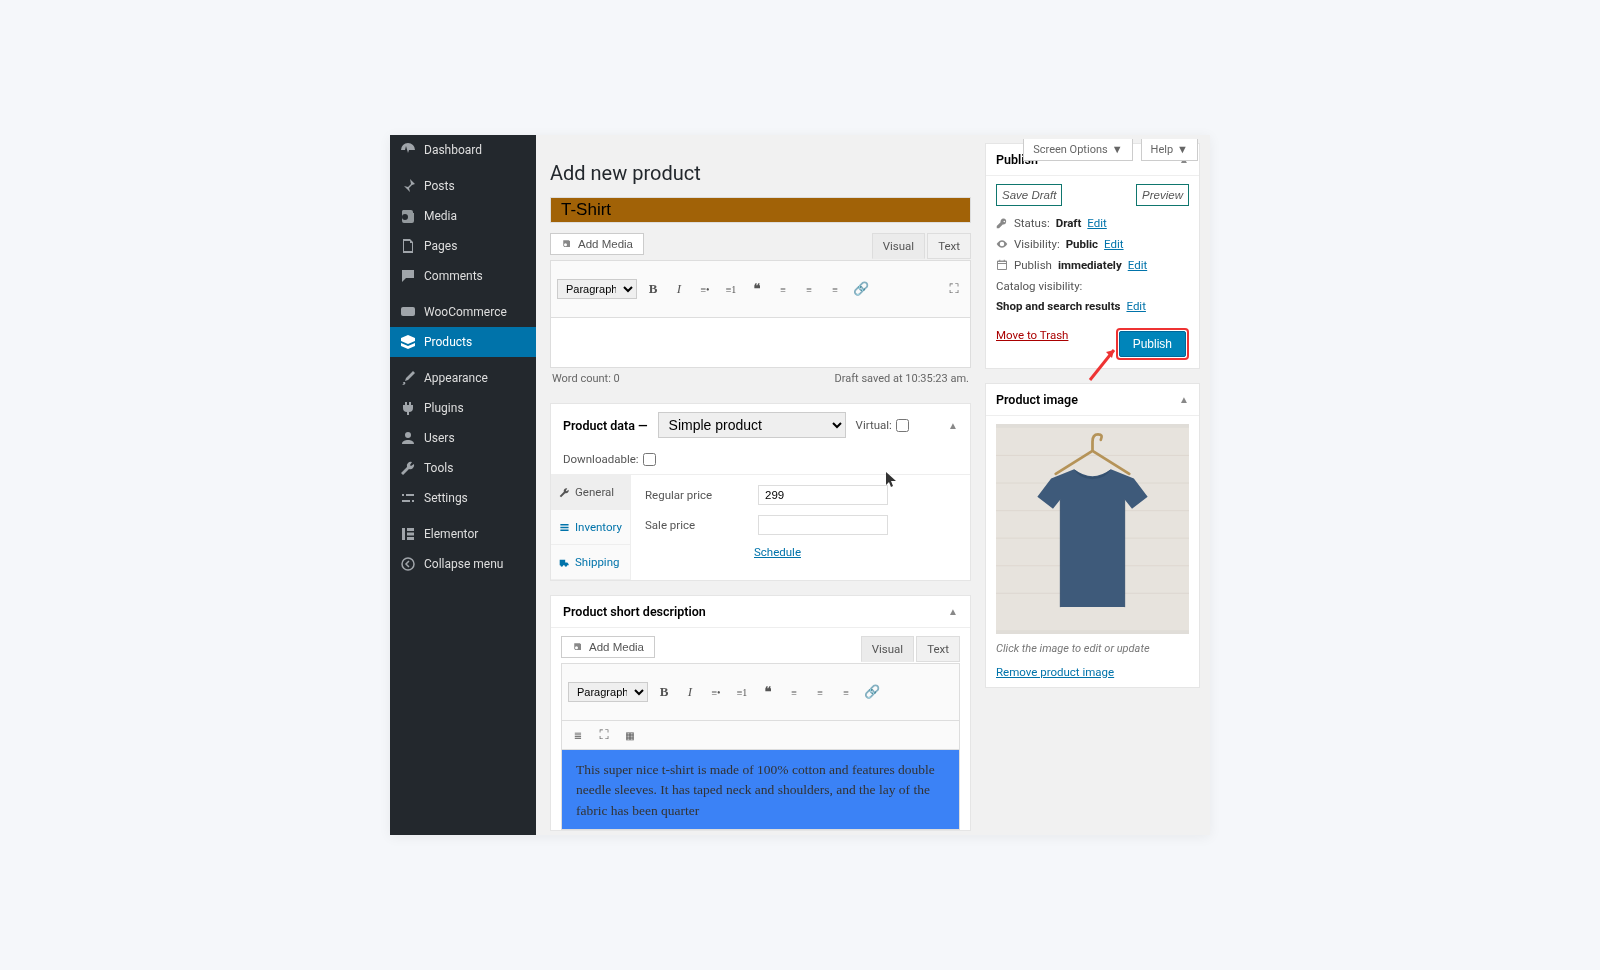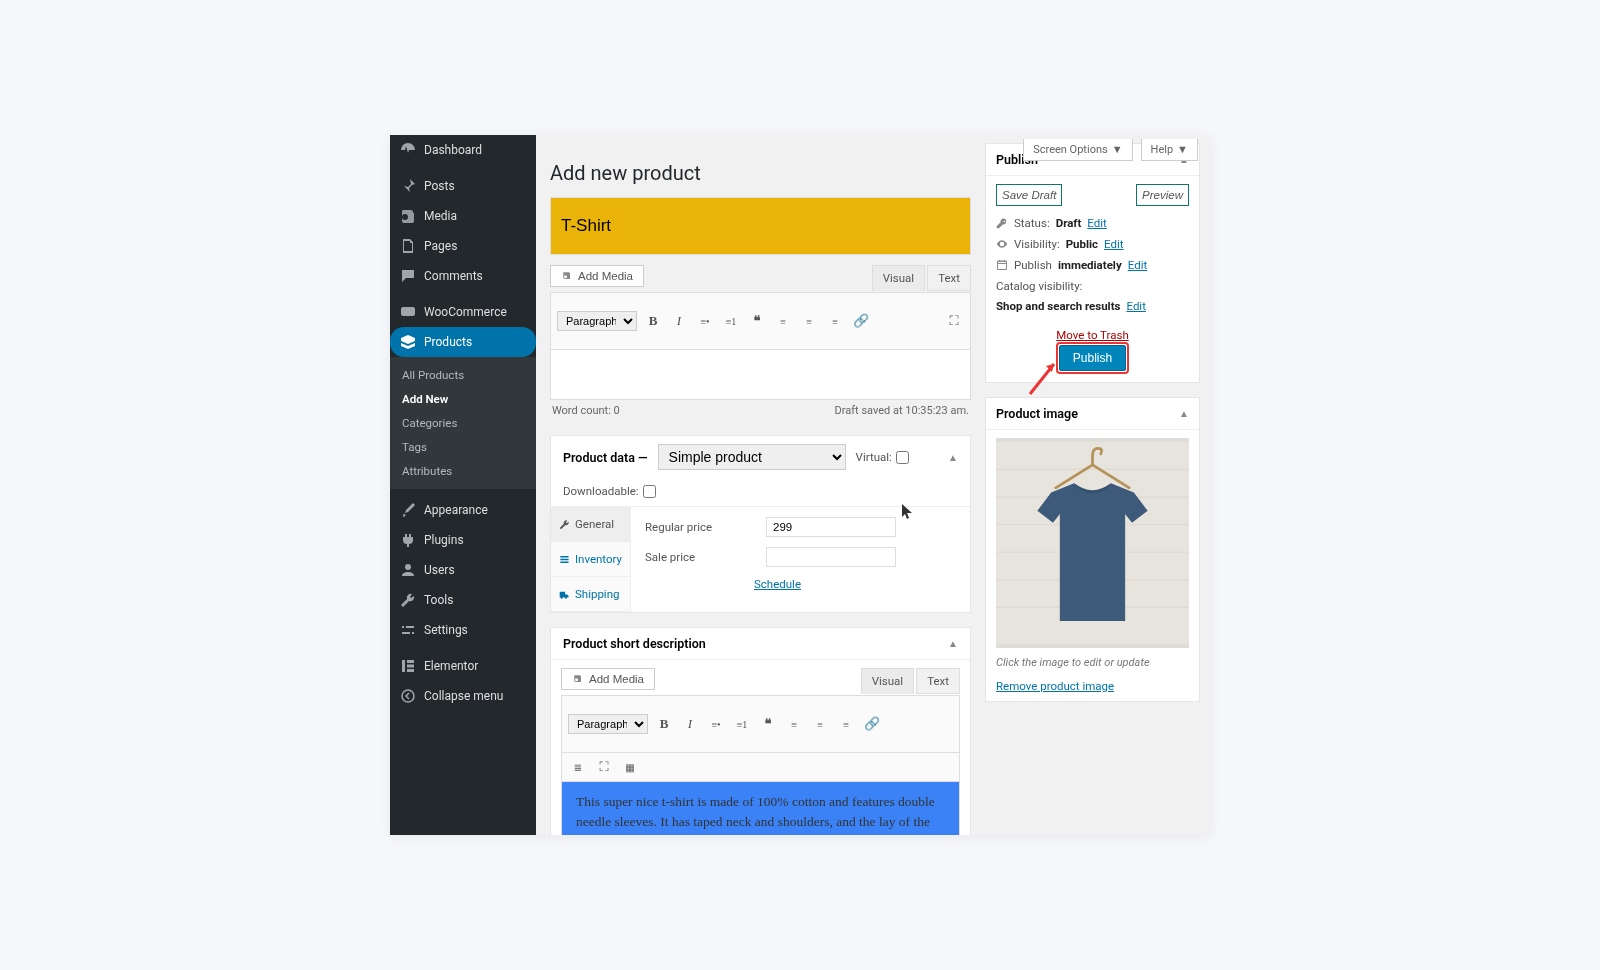--- a/index.html
+++ b/index.html
@@ -35,21 +35,20 @@
     padding: 7px 10px;
     color: #dedede;
     cursor: pointer;
     gap: 8px;
   }
   .sidebar-item .ic { width: 16px; height: 16px; fill: #a0a5aa; }
   .sidebar-item.active {
     background: #0073aa;
     color: #fff;
     position: relative;
-    border-radius: 14px;
   }
   .sidebar-item.active::after {
     content: "";
     position: absolute;
     right: -8px;
     top: 50%;
     transform: translateY(-50%);
     border: 8px solid transparent;
     border-right-color: #f1f1f1;
   }
@@ -94,24 +93,24 @@
     gap: 4px;
   }
   h1.page-title {
     font-size: 20px;
     font-weight: 400;
     color: #23282d;
     margin: 18px 0 12px;
   }
   .title-input {
     width: 100%;
-    padding: 18px 10px;
+    padding: 2px 10px;
     font-size: 17px;
     border: 1px solid #ddd;
-    background: #eab308;
+    background: #a16207;
   }
   .editor-wrap { margin-top: 10px; }
   .media-btn {
     background: #fff;
     border: 1px solid #ccc;
     padding: 4px 10px;
     font-size: 11.5px;
     color: #555;
     cursor: pointer;
     display: inline-flex;
@@ -210,21 +209,21 @@
     display: flex;
     align-items: center;
     gap: 5px;
     color: #0073aa;
     cursor: pointer;
     border-bottom: 1px solid #eee;
   }
   .pd-tab.active { background: #eee; color: #555; }
   .pd-tab svg { width: 11px; height: 11px; fill: currentColor; }
   .pd-fields { flex: 1; padding: 10px 14px; font-size: 11.5px; color: #555; }
-  .pd-row { display: flex; align-items: center; gap: 26px; margin-bottom: 10px; }
+  .pd-row { display: flex; align-items: center; gap: 18px; margin-bottom: 10px; }
   .pd-row label { width: 95px; }
   .pd-row input { border: 1px solid #ddd; padding: 3px 6px; width: 130px; font-size: 11.5px; }
   .schedule-link { color: #0073aa; text-decoration: underline; font-size: 11.5px; cursor: pointer; margin-left: 109px; }
   
   .shortdesc-body {
     background: #3b82f6;
     border: 1px solid #ddd;
     border-top: none;
     padding: 10px 14px;
     font-family: Georgia, serif;
@@ -263,21 +262,21 @@
     font-size: 11.5px;
     color: #555;
     cursor: pointer;
     font-style: italic;
   }
   .pub-row { margin: 7px 0; display: flex; align-items: center; gap: 6px; }
   .pub-row .ic2 { width: 12px; height: 12px; fill: #888; }
   .pub-row b { color: #222; }
   .editlink { color: #0073aa; text-decoration: underline; cursor: pointer; }
   .trashlink { color: #a00; text-decoration: underline; cursor: pointer; }
-  .pub-footer { display: flex; justify-content: space-between; align-items: center; padding-top: 8px; flex-direction: column; }
+  .pub-footer { display: flex; justify-content: space-between; align-items: flex-start; padding-top: 8px; }
   .btn-primary {
     background: #0085ba;
     border: 1px solid #006799;
     color: #fff;
     padding: 5px 13px;
     font-size: 12px;
     cursor: pointer;
     border-radius: 2px;
   }
   .highlight-box {
@@ -349,27 +348,20 @@
       <svg class="ic" viewBox="0 0 16 16">
           <rect x="1" y="3" width="14" height="9" rx="2"></rect>
         </svg>
       <span>WooCommerce</span>
     </div>
     <div class="sidebar-item active">
       <svg class="ic" viewBox="0 0 16 16">
           <path d="M8 1l7 3v3l-7 3-7-3V4zM1 9l7 3 7-3v3l-7 3-7-3z"></path>
         </svg>
       <span>Products</span>
-    </div>
-    <div class="sub-items">
-      <div class="sub-item">All Products</div>
-      <div class="sub-item current">Add New</div>
-      <div class="sub-item">Categories</div>
-      <div class="sub-item">Tags</div>
-      <div class="sub-item">Attributes</div>
     </div>
     <div class="sidebar-sep"></div>
     <div class="sidebar-item">
       <svg class="ic" viewBox="0 0 16 16">
           <path d="M13 1l2 2-7 7-3 1 1-3zM2 12c2 0 2 2 0 3 3 0 4-1 3-3z"></path>
         </svg>
       <span>Appearance</span>
     </div>
     <div class="sidebar-item">
       <svg class="ic" viewBox="0 0 16 16">

